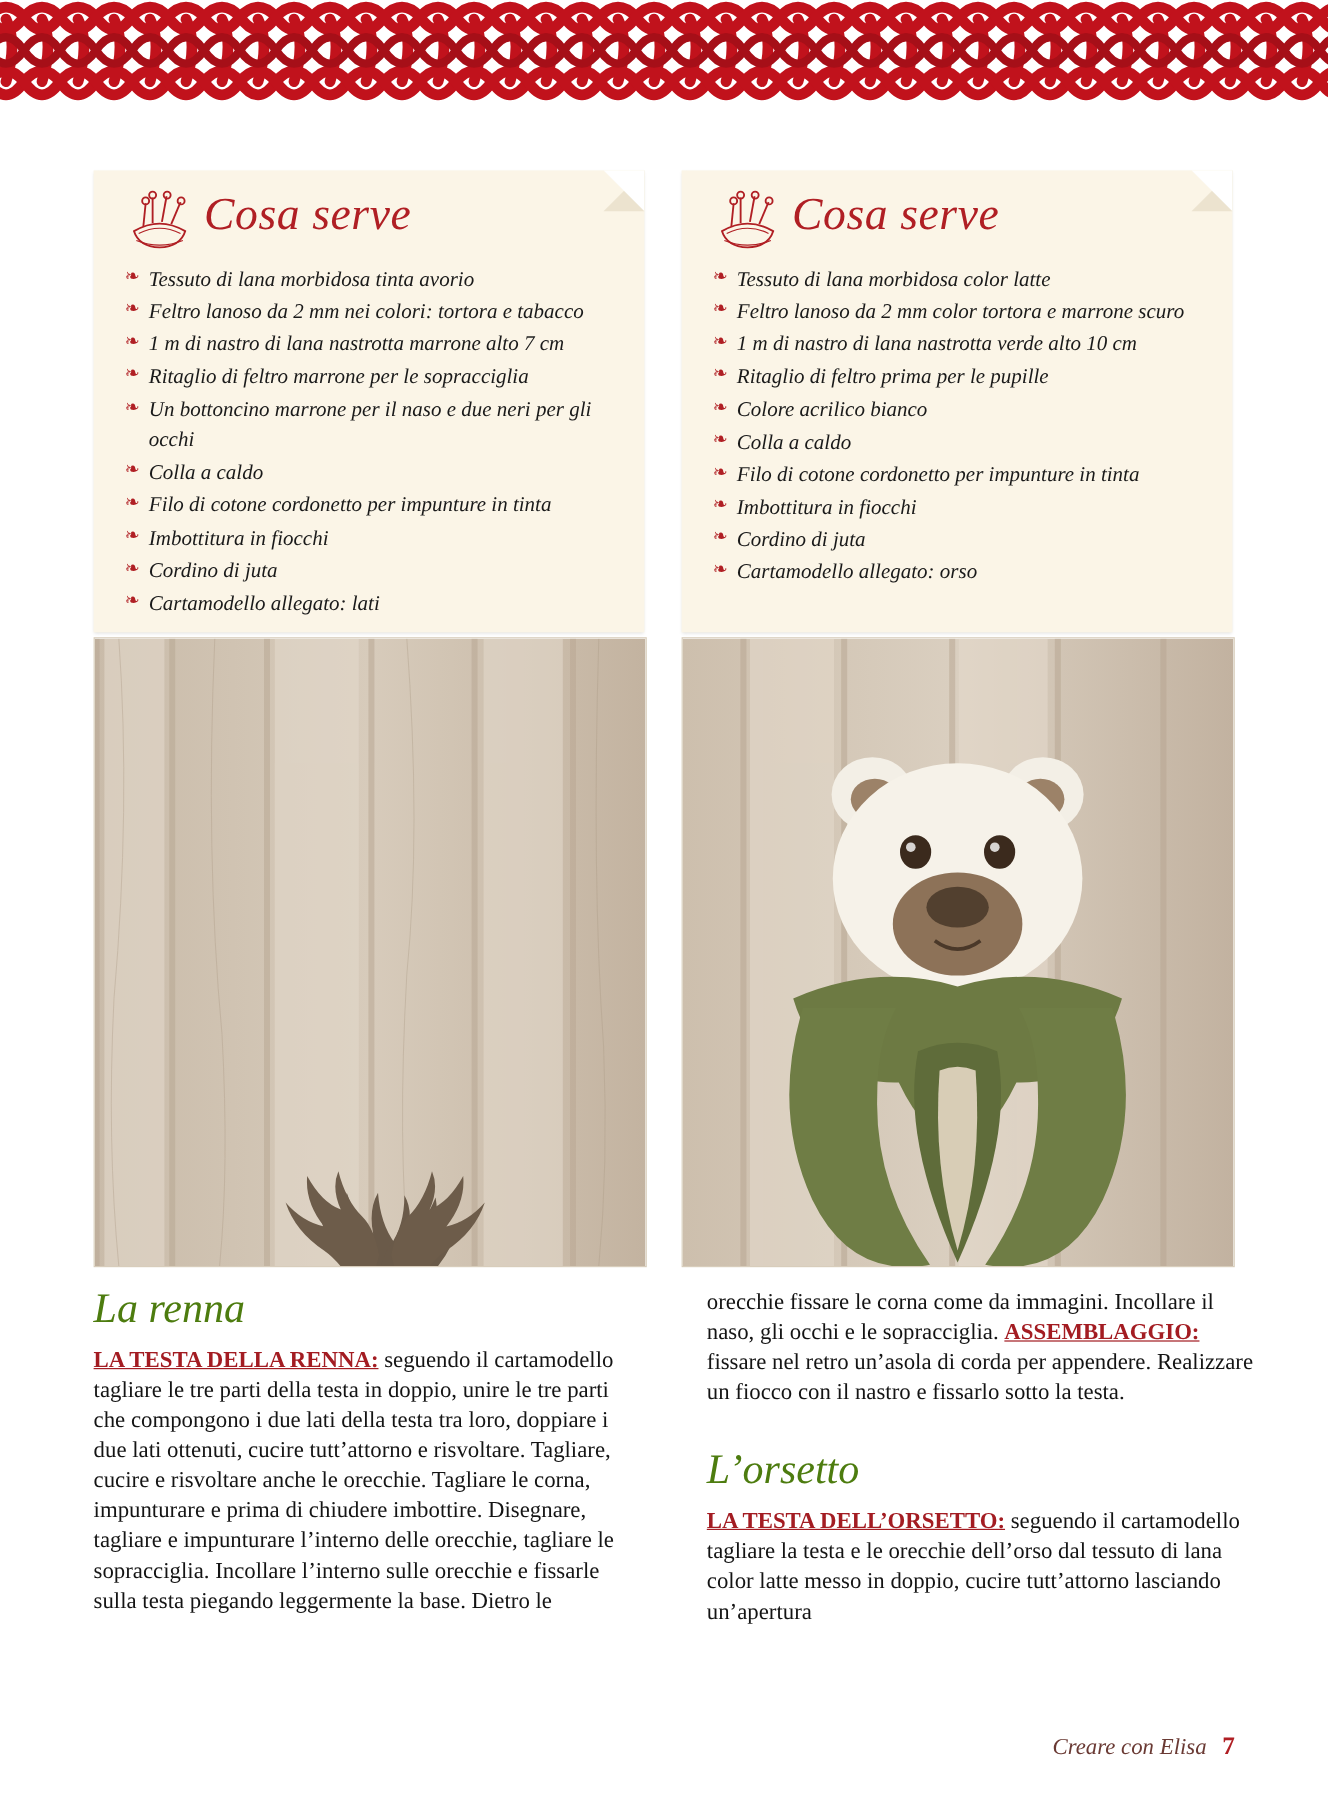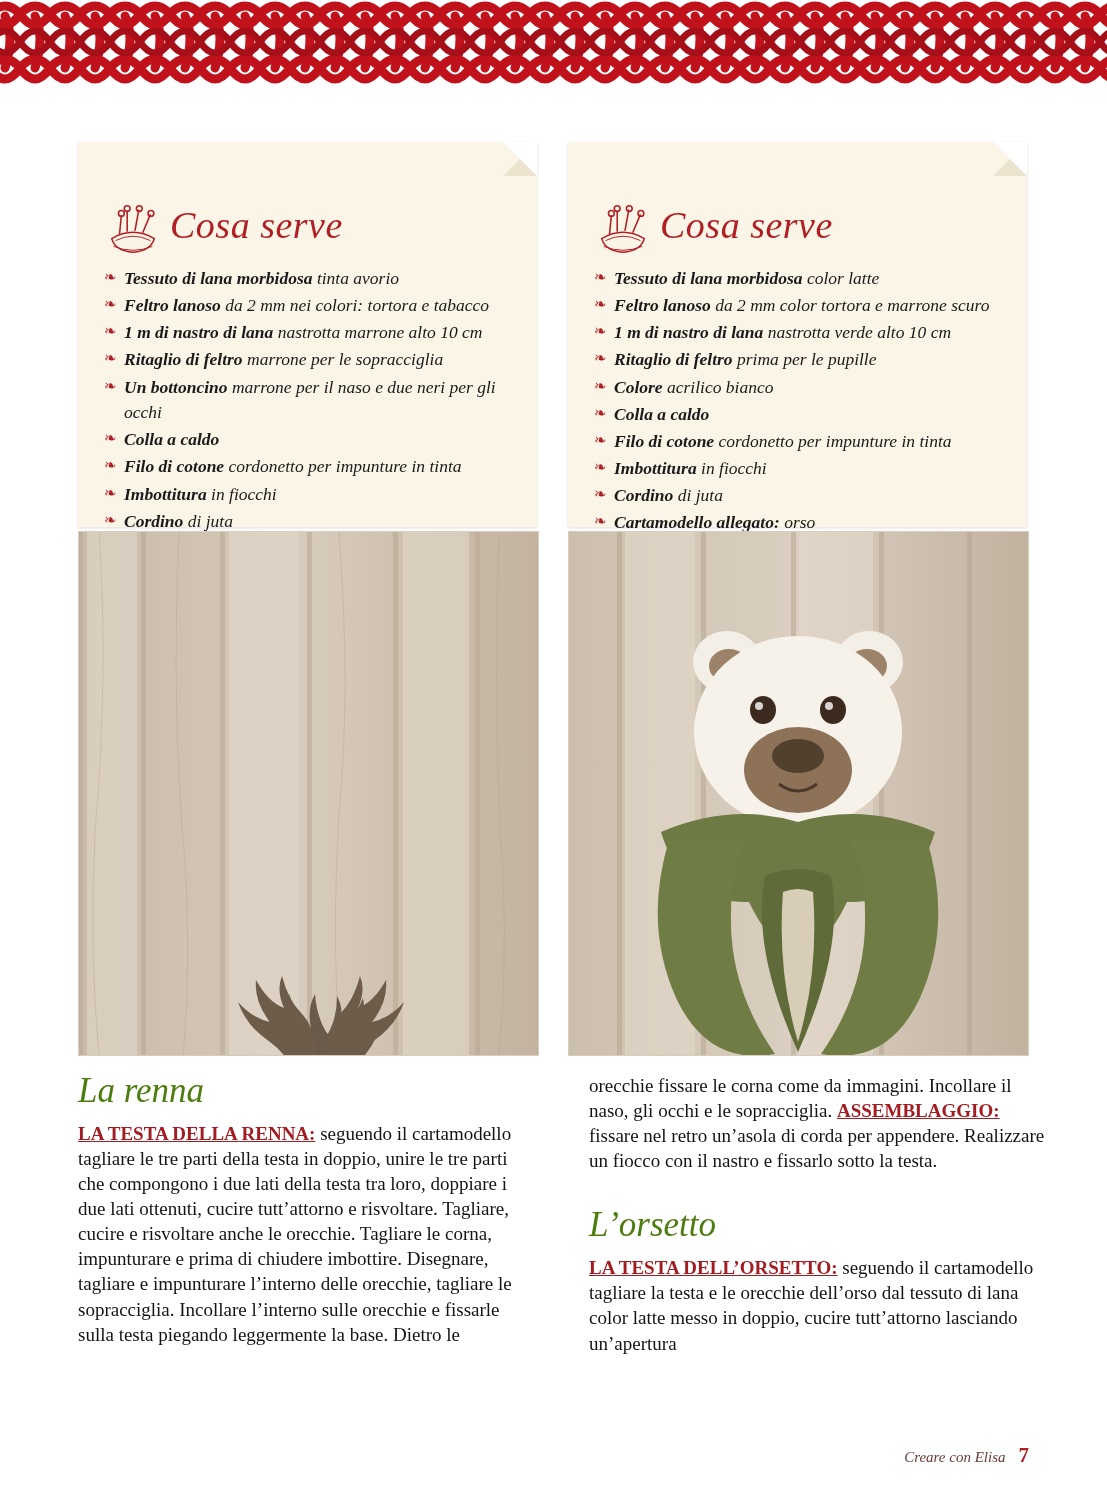--- a/index.html
+++ b/index.html
@@ -58,21 +58,20 @@
     border-left: 34px solid transparent;
     border-bottom: 34px solid #ece3cf;
   }
 
   .card-head {
     position: relative;
     height: 78px;
     padding-left: 24px;
     display: flex;
     align-items: center;
-    margin-top: 46px;
   }
   .pincushion-icon { width: 62px; height: 62px; margin-right: 6px; flex: 0 0 auto; }
   .card-title {
     font-family: "Liberation Serif", serif;
     font-style: italic;
     font-weight: normal;
     font-size: 38px;
     color: #b01f24;
     letter-spacing: 0.5px;
     line-height: 1;
@@ -95,21 +94,21 @@
     margin-bottom: 1.5px;
   }
   ul.mat-list li .bullet {
     position: absolute;
     left: 0;
     top: 1px;
     color: #b01f24;
     font-size: 15px;
     font-style: normal;
   }
-  ul.mat-list li b { font-weight: bold; font-style: italic; text-align: right; }
+  ul.mat-list li b { font-weight: normal; font-style: italic; text-align: right; }
 
   
   .photo {
     position: absolute;
     overflow: hidden;
     border: 1px solid #d8cdbb;
   }
   .photo.left  { left: 78px;  top: 531px; width: 459px; height: 523px; }
   .photo.right { left: 568px; top: 531px; width: 459px; height: 523px; }
 
@@ -141,21 +140,21 @@
   .footer {
     position: absolute;
     right: 78px;
     bottom: 34px;
     display: flex;
     align-items: baseline;
     gap: 13px;
   }
   .footer .mag {
     font-style: italic;
-    font-size: 15px;
+    font-size: 19px;
     color: #6a3a34;
   }
   .footer .pg {
     font-size: 21px;
     font-weight: bold;
     color: #b01f24;
   }
 </style>
 </head>
 <body>
@@ -284,21 +283,21 @@
             <circle cx="38.5" cy="13" r="3"></circle>
             <circle cx="50.5" cy="18" r="3"></circle>
           <path d="M12 52 q20 8 40 0" stroke-width="1"></path>
         </g>
       </svg>
       <span class="card-title">Cosa serve</span>
     </div>
     <ul class="mat-list">
       <li><span class="bullet">❧</span><b>Tessuto di lana morbidosa</b><span> tinta avorio</span></li>
       <li><span class="bullet">❧</span><b>Feltro lanoso</b><span> da 2 mm nei colori: tortora e tabacco</span></li>
-      <li><span class="bullet">❧</span><b>1 m di nastro di lana</b><span> nastrotta marrone alto 10 cm</span></li>
+      <li><span class="bullet">❧</span><b>1 m di nastro di lana</b><span> nastrotta marrone alto 7 cm</span></li>
       <li><span class="bullet">❧</span><b>Ritaglio di feltro</b><span> marrone per le sopracciglia</span></li>
       <li><span class="bullet">❧</span><b>Un bottoncino</b><span> marrone per il naso e due neri per gli occhi</span></li>
       <li><span class="bullet">❧</span><b>Colla a caldo</b><span></span></li>
       <li><span class="bullet">❧</span><b>Filo di cotone</b><span> cordonetto per impunture in tinta</span></li>
       <li><span class="bullet">❧</span><b>Imbottitura</b><span> in fiocchi</span></li>
       <li><span class="bullet">❧</span><b>Cordino</b><span> di juta</span></li>
       <li><span class="bullet">❧</span><b>Cartamodello allegato:</b><span> lati</span></li>
     </ul>
   </div>
 

